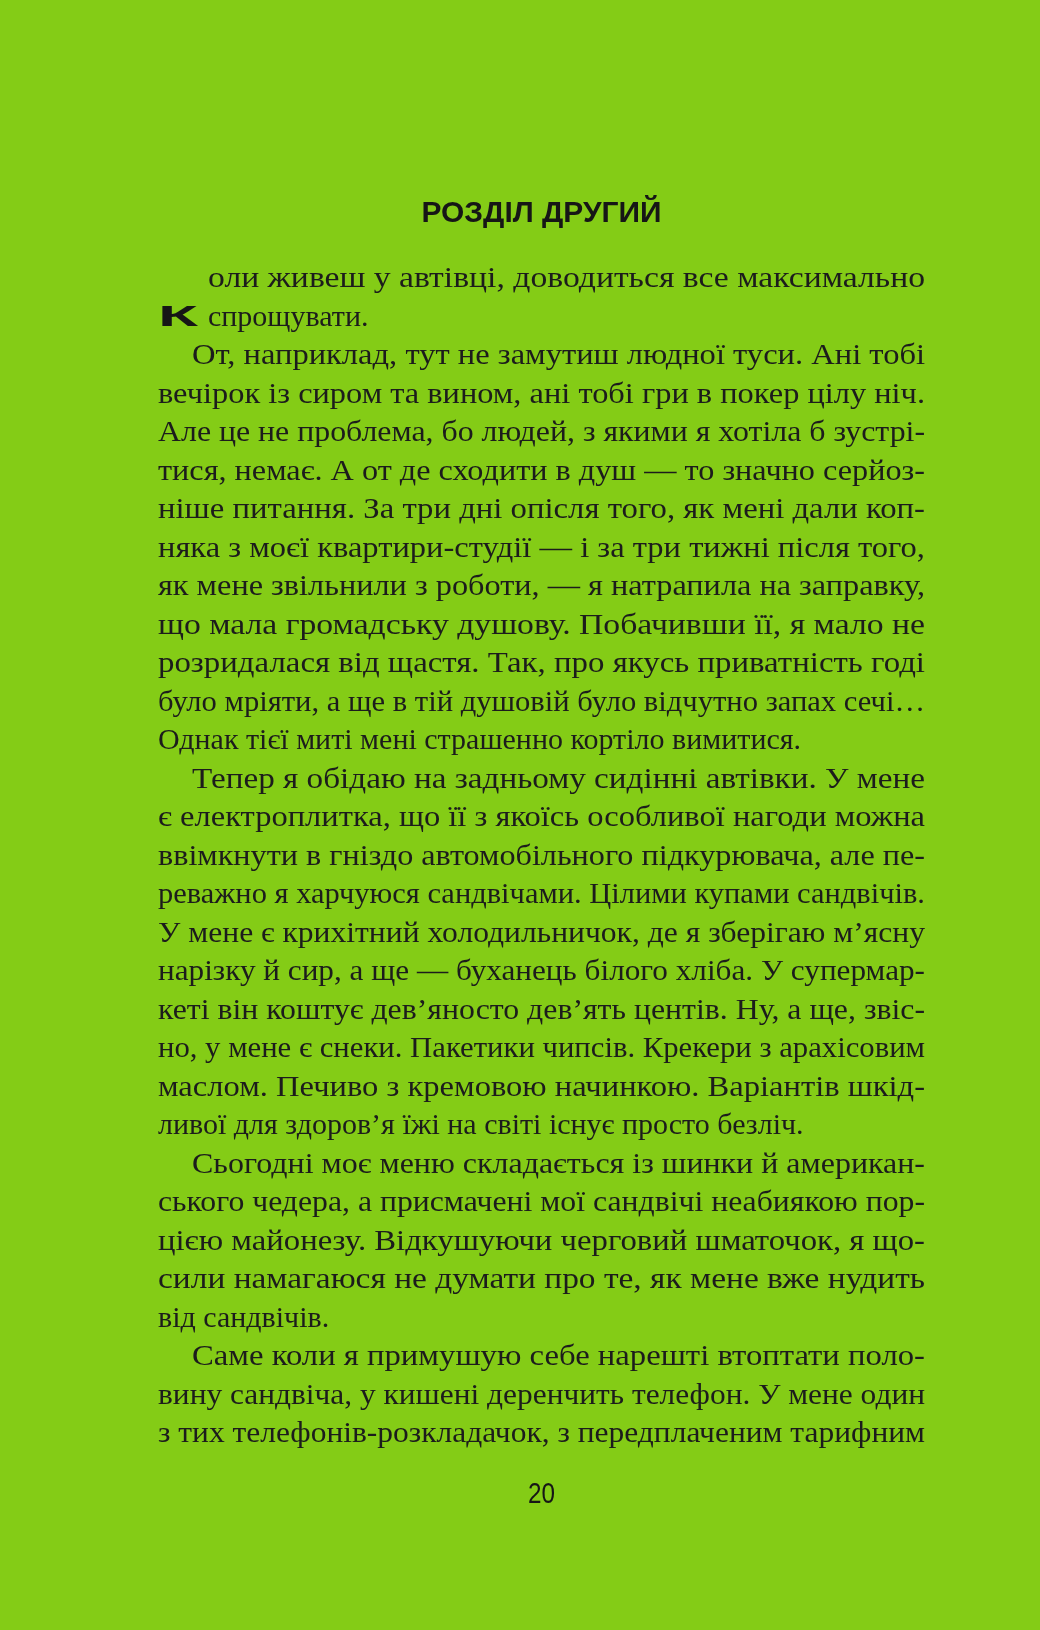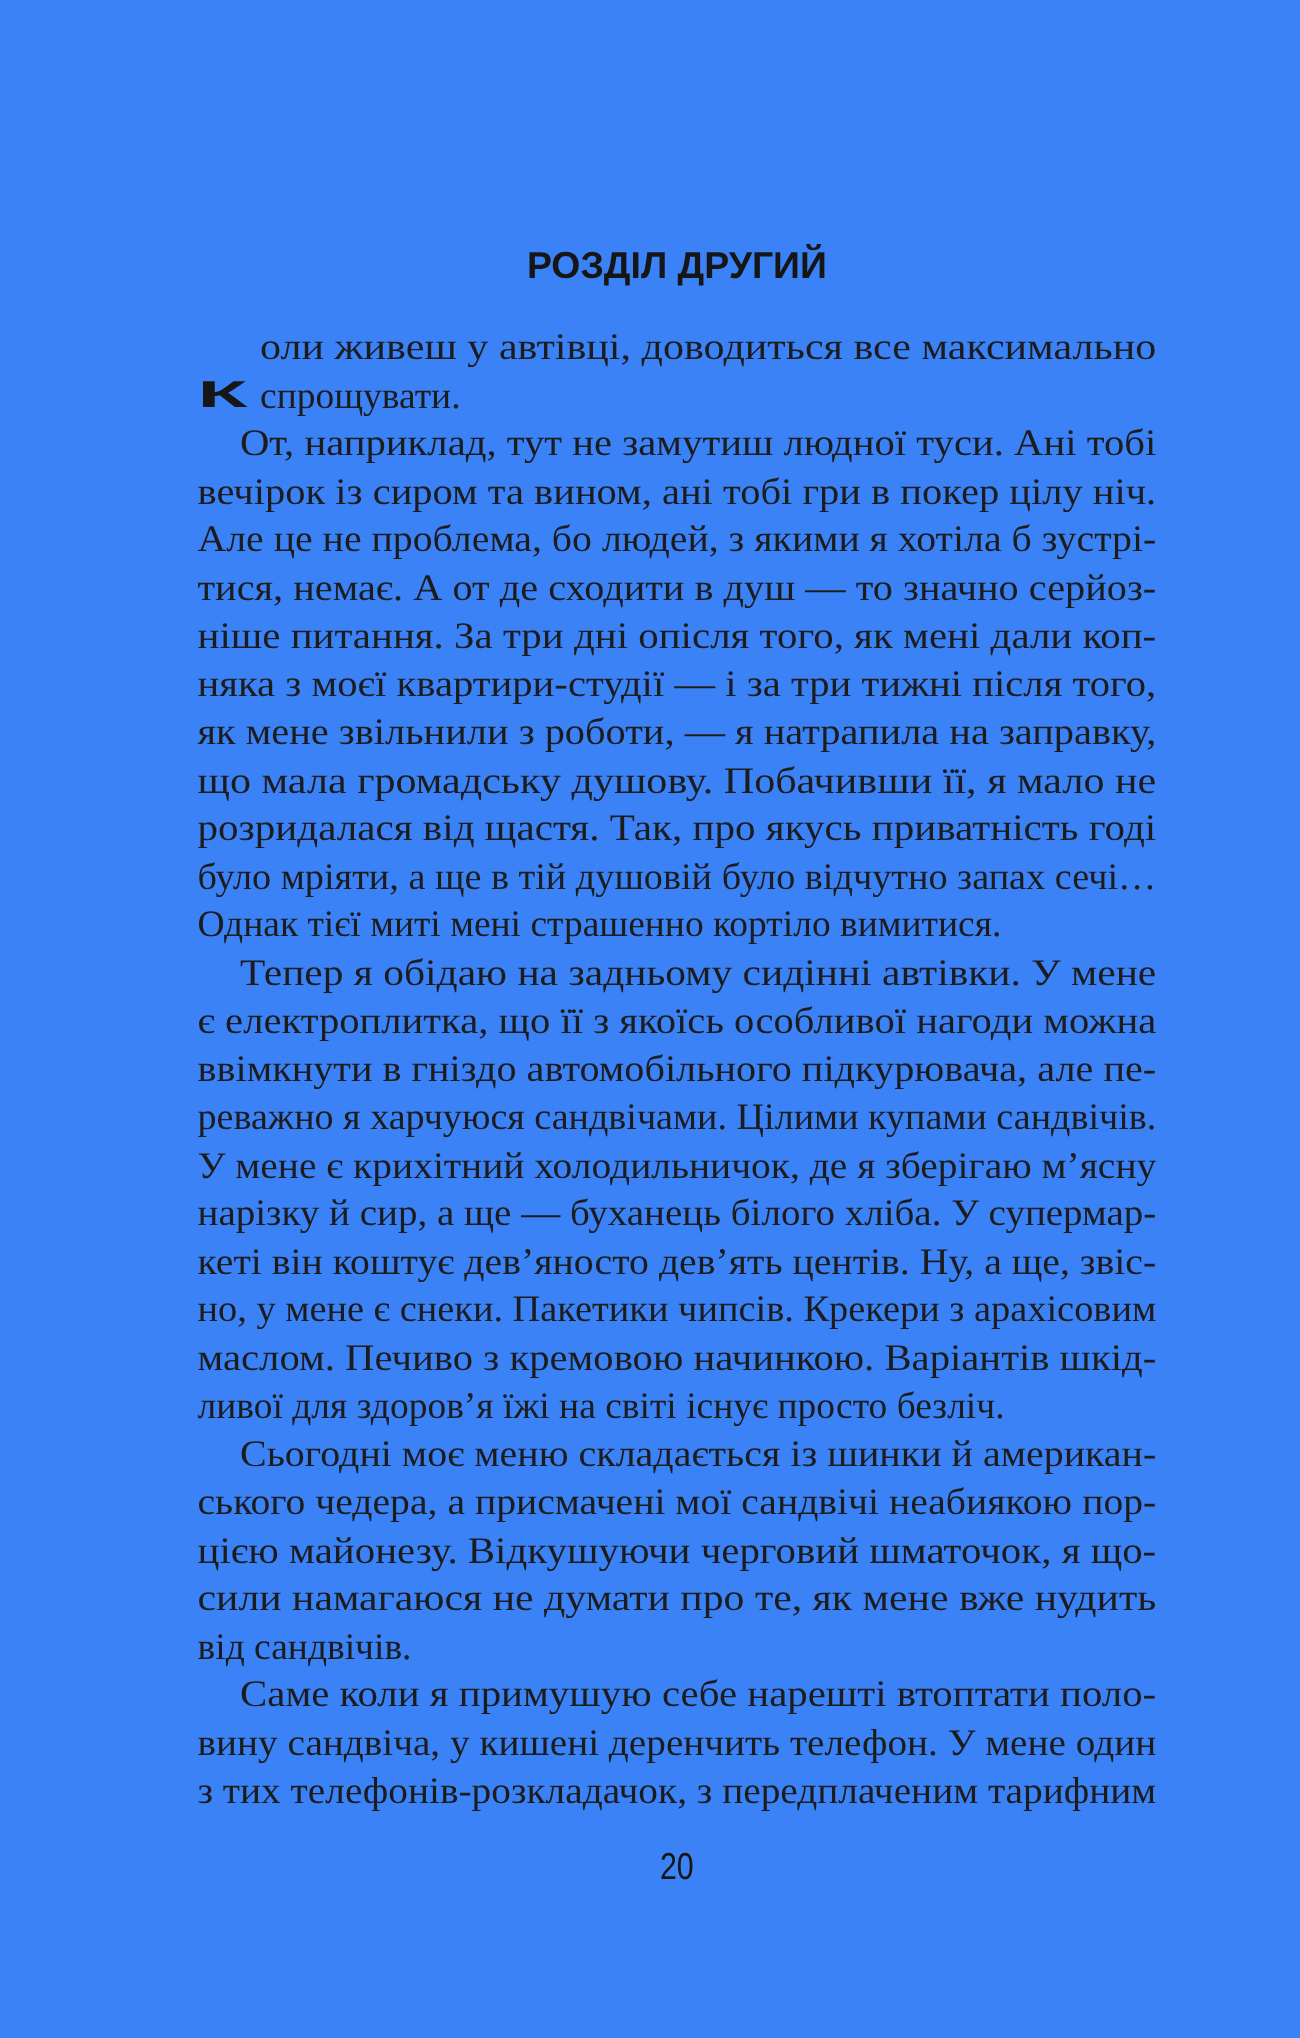--- a/index.html
+++ b/index.html
@@ -7,21 +7,21 @@
     padding: 0;
     background: #ffffff;
     width: 1040px;
     height: 1630px;
     overflow: hidden;
   }
   #book-page {
     position: relative;
     width: 1040px;
     height: 1630px;
-    background: #3b82f6;
+    background: #84cc16;
     font-family: "Liberation Serif", serif;
   }
   .abs { position: absolute; }
   svg { display: block; overflow: visible; }
   svg text {
     fill: #1c1c1c;
     font-family: "Liberation Serif", serif;
     font-size: 30px;
   }
   svg text.sans {

